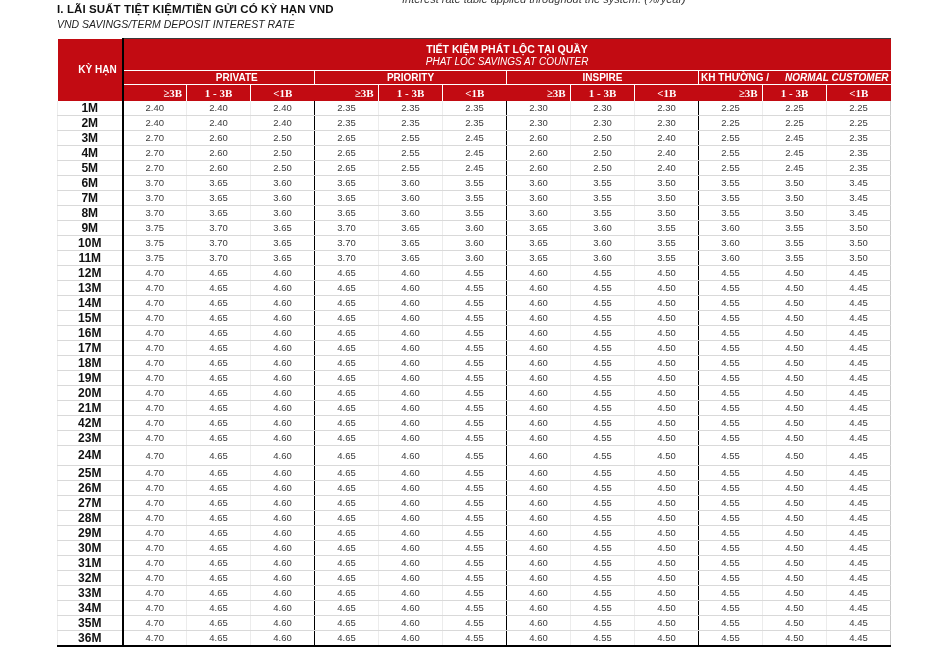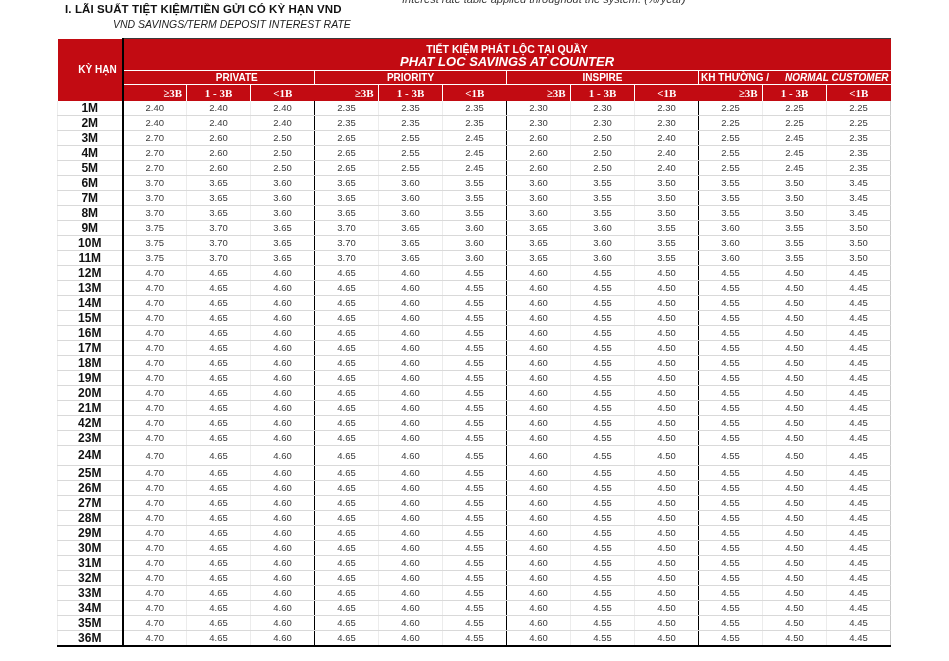--- a/index.html
+++ b/index.html
@@ -4,23 +4,23 @@
 <style>
   * { margin: 0; padding: 0; box-sizing: border-box; }
   html, body { width: 949px; height: 661px; background: #fff; overflow: hidden;
     font-family: "Liberation Sans", sans-serif; }
   body { position: relative; }
 
   .top-note {
     position: absolute; top: -7px; left: 402px;
     font-style: italic; font-size: 11px; color: #3a3a3a; white-space: nowrap;
   }
-  .title-block { position: absolute; left: 65px; top: 3px; }
+  .title-block { position: absolute; left: 57px; top: 3px; }
   .doc-title { font-size: 11.5px; font-weight: bold; color: #111; letter-spacing: 0.1px; }
-  .doc-subtitle { font-size: 10.5px; font-style: italic; color: #222; margin-top: 3px; margin-left: 48px; }
+  .doc-subtitle { font-size: 10.5px; font-style: italic; color: #222; margin-top: 3px; }
 
   table.rates {
     position: absolute; left: 57px; top: 38px;
     border-collapse: collapse; table-layout: fixed; width: 833px;
     border-bottom: 2.5px solid #000;
   }
   col.c-term { width: 65px; }
   col.c-rate { width: 64px; }
 
   th, td { text-align: center; vertical-align: middle; padding: 0; }
@@ -29,21 +29,21 @@
   th.corner {
     background: var(--red); color: #fff; font-size: 10px; font-weight: bold;
     border-right: 2px solid #000;
     padding-left: 16px;
   }
   th.band {
     background: var(--red); color: #fff; height: 32px;
     border-top: 1px solid #3a3a3a; border-bottom: 1px solid #fff;
   }
   .band-vi { font-size: 10.5px; font-weight: bold; line-height: 13px; }
-  .band-en { font-size: 13px; font-style: italic; font-weight: bold; line-height: 11px; }
+  .band-en { font-size: 10px; font-style: italic; font-weight: normal; line-height: 11px; }
   th.group {
     background: var(--red); color: #fff; height: 14px; font-size: 10px; font-weight: bold;
     border: 1px solid #fff; border-top: none;
   }
   th.group .gi { font-style: italic; font-weight: bold; margin-left: 16px; }
   th.tier {
     background: var(--red); color: #fff; height: 16px; font-size: 11px; font-weight: bold;
     border: 1px solid #fff; border-top: none; border-bottom: none; font-family: Liberation Serif, serif;
   }
   th.group:first-of-type, th.tier.gfirst { border-left: none; padding-left: 36px; }

